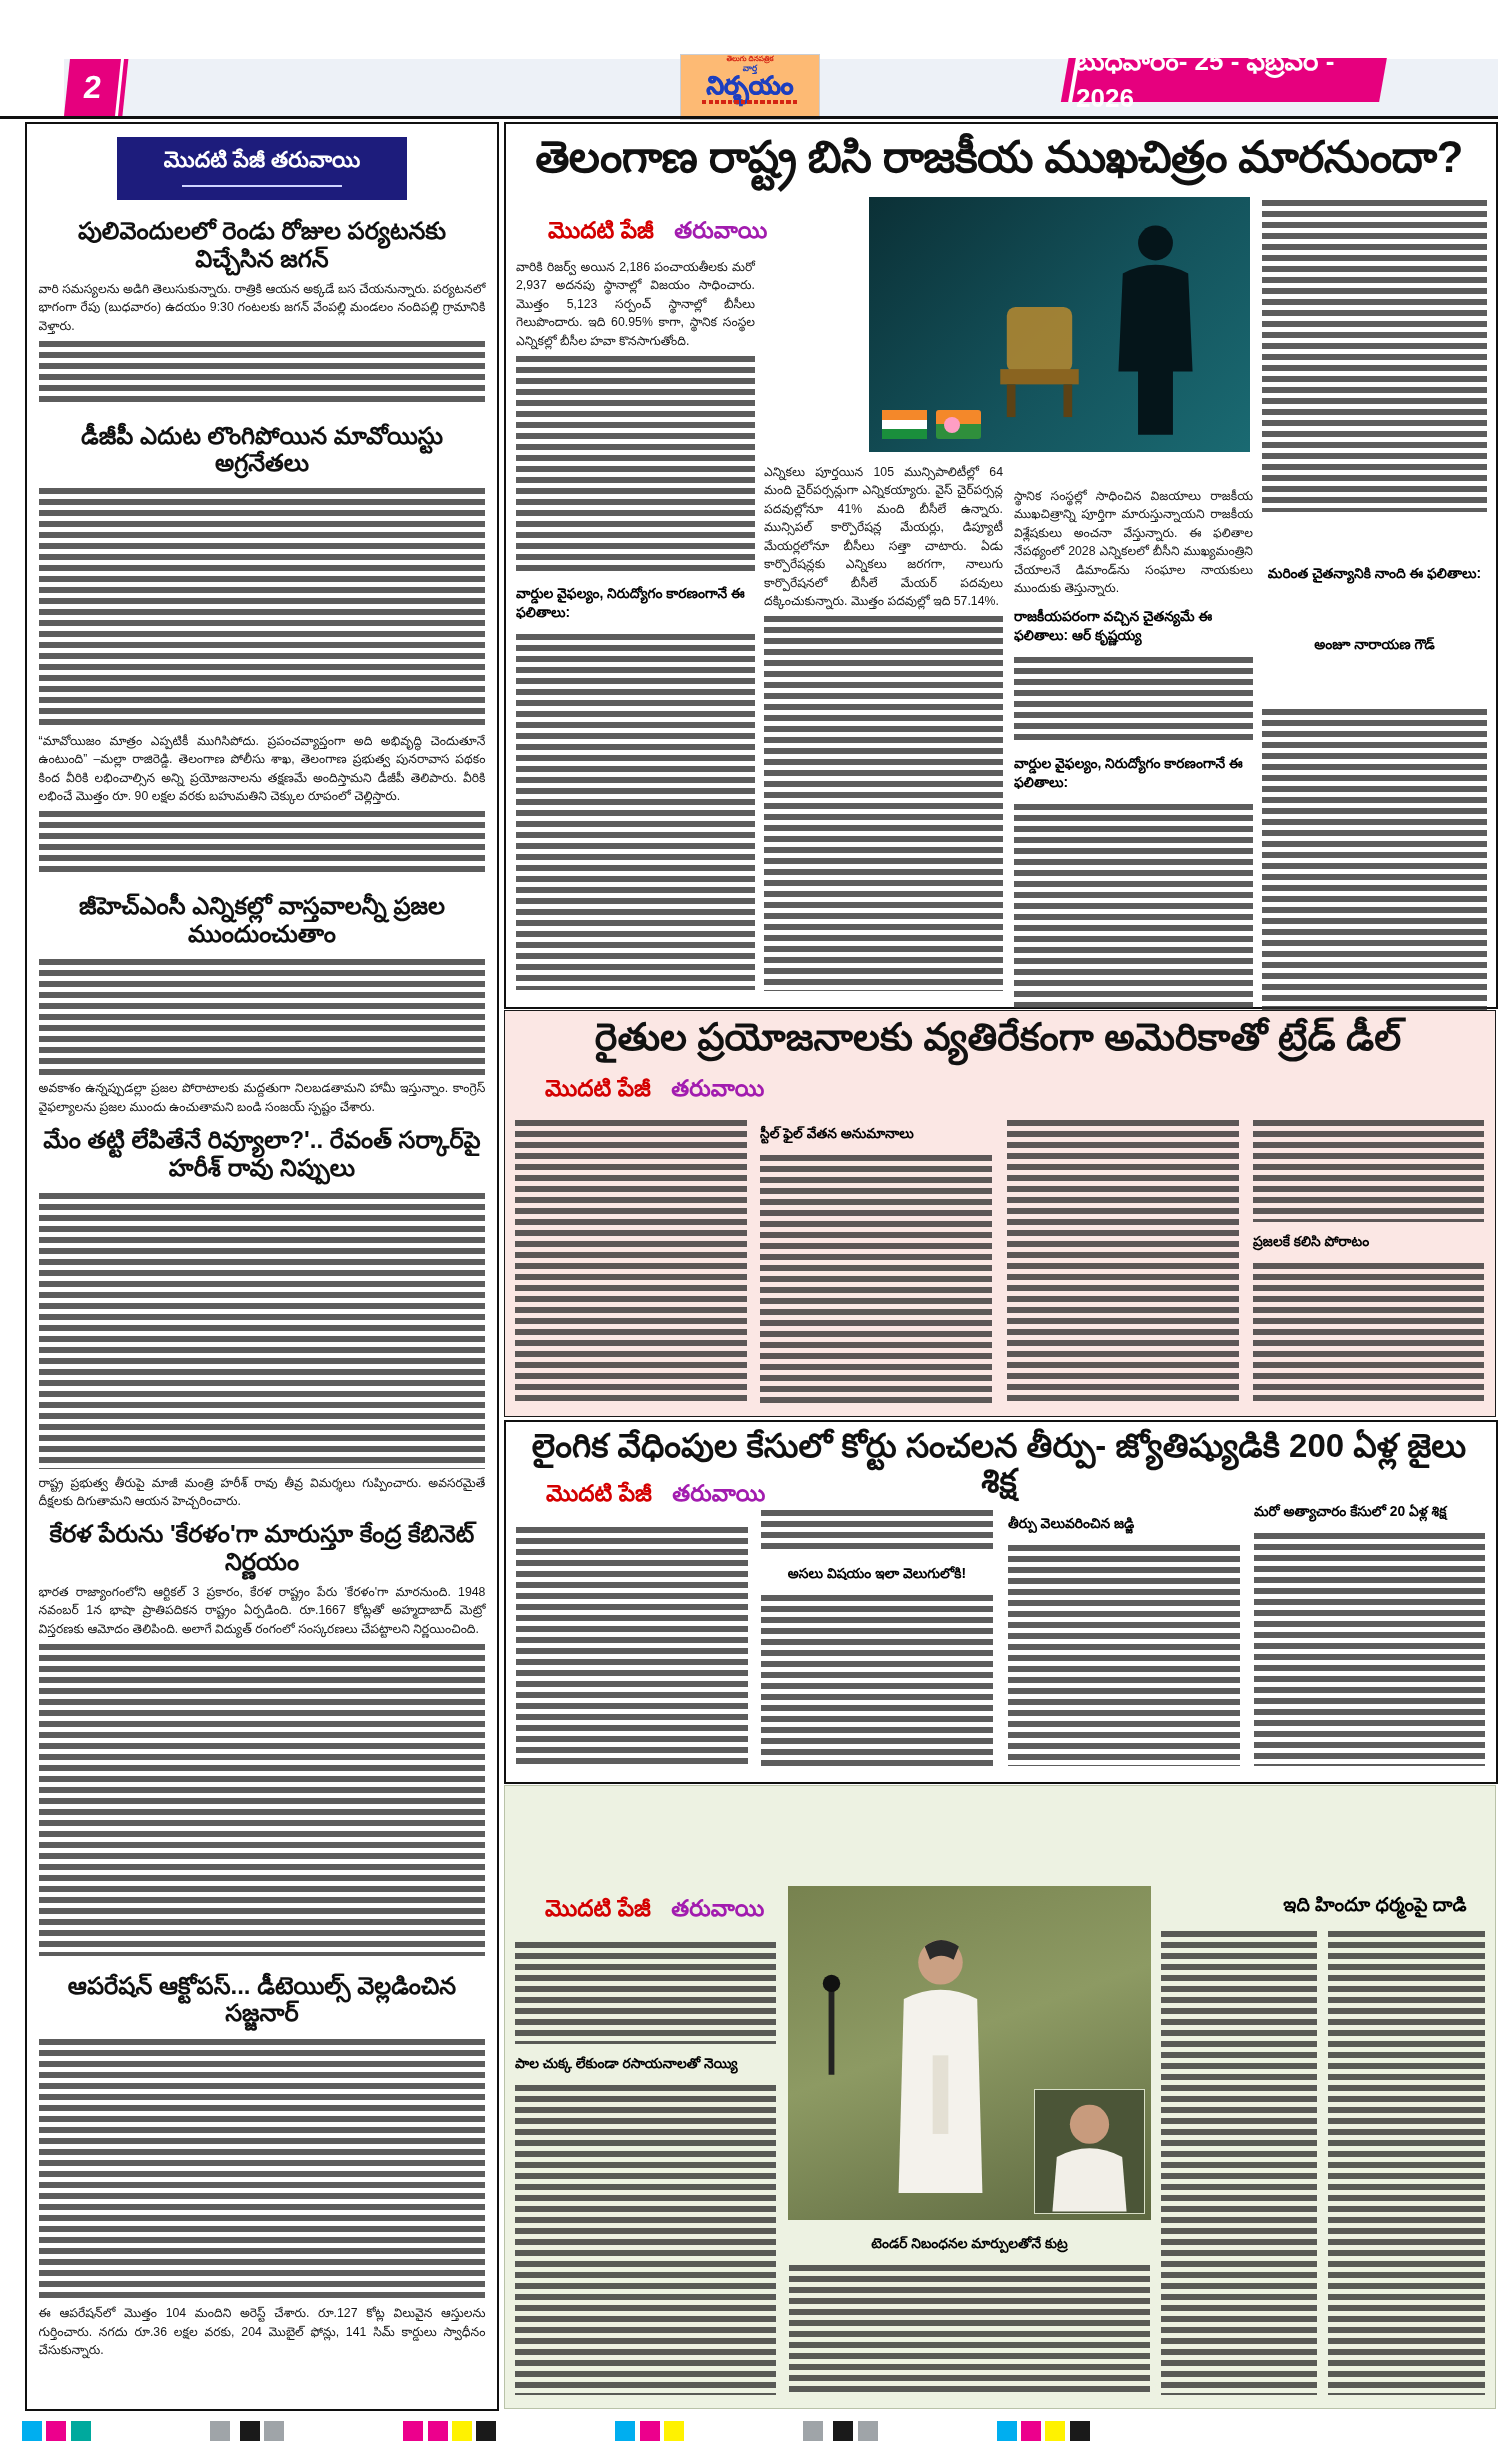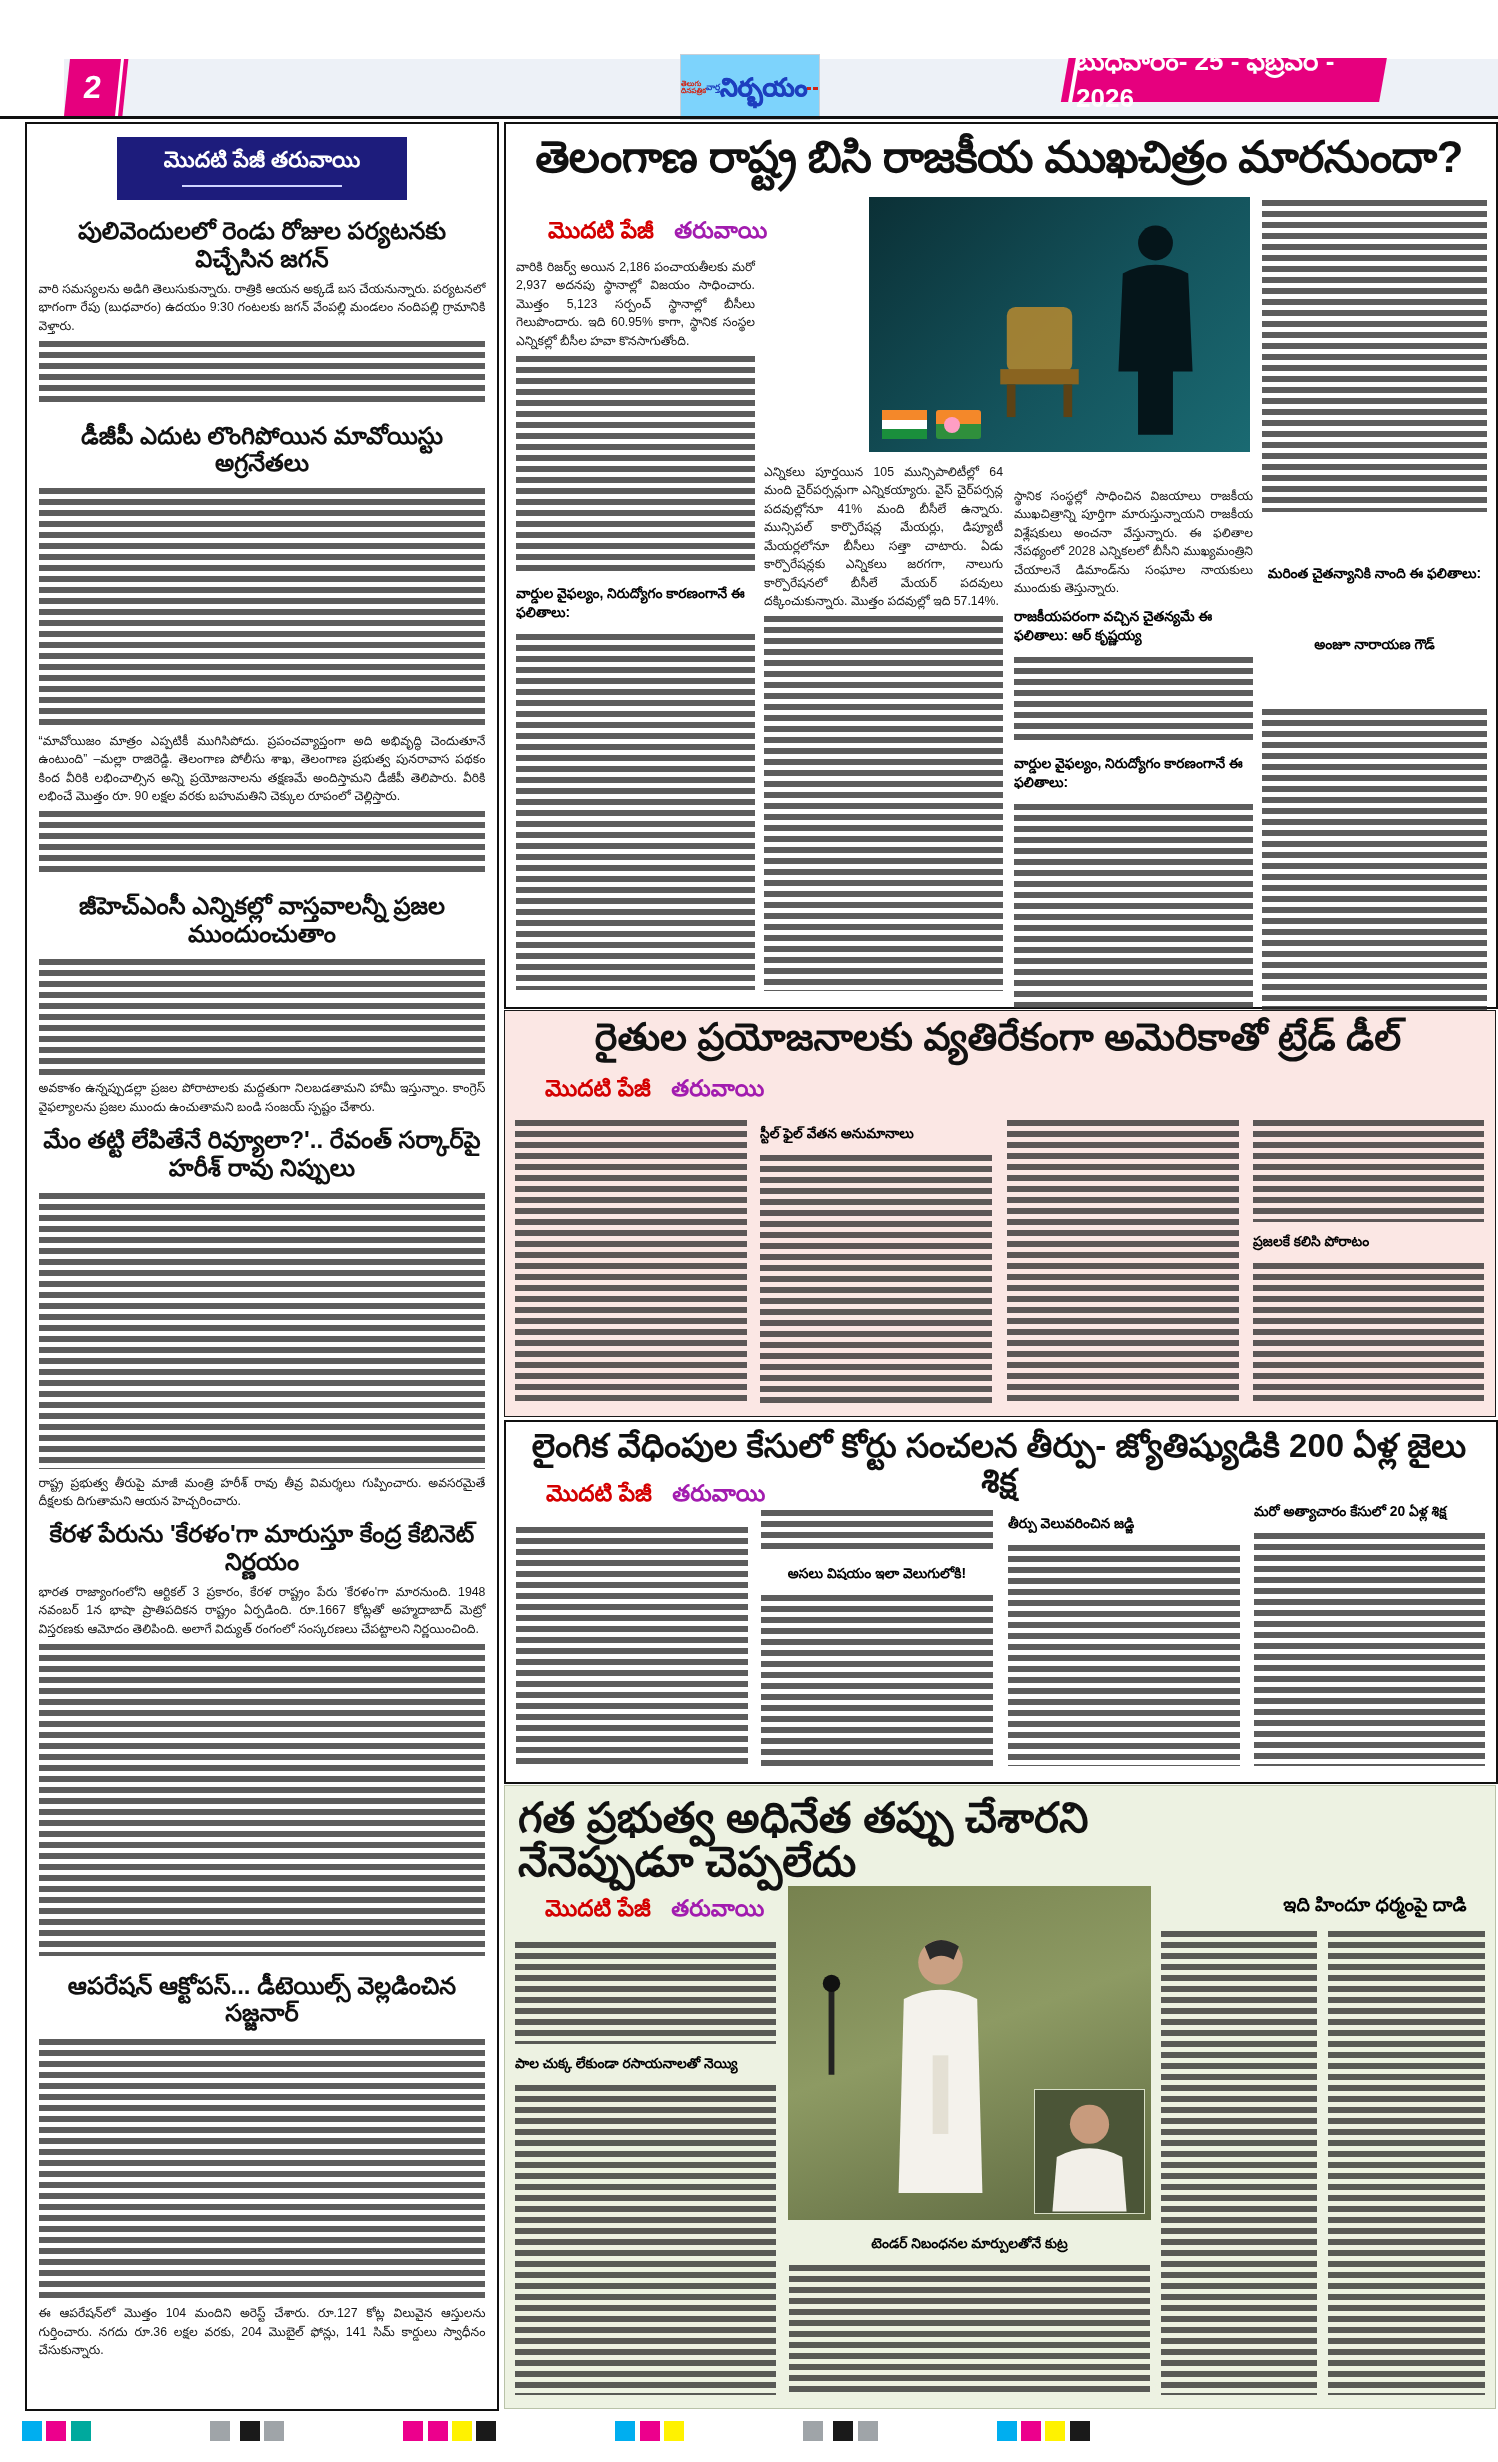--- a/index.html
+++ b/index.html
@@ -4,22 +4,22 @@
 <style>
   html,body{margin:0;padding:0;}
   body{width:1499px;height:2462px;position:relative;background:#ffffff;
        font-family:"Liberation Sans","DejaVu Sans",sans-serif;color:#111;}
   .abs{position:absolute;}
   
   .header-bar{left:64px;top:59px;width:1435px;height:57px;background:#edf1f7;}
   .page-badge{left:67px;top:59px;width:51px;height:57px;background:#e6007e;
       transform:skewX(-6deg);display:flex;align-items:center;justify-content:center;
       color:#fff;font-size:32px;font-weight:bold;border-right:3.6px solid #fff;box-shadow:4.4px 0 0 #e6007e;}
-  .masthead{left:680px;top:54px;width:138px;height:64px;background:#7dd3fc;border:0.7px solid #c9ced6;
-      display:flex;flex-direction:row;align-items:center;justify-content:flex-start;line-height:1;}
+  .masthead{left:680px;top:54px;width:138px;height:64px;background:#fdba74;border:0.7px solid #c9ced6;
+      display:flex;flex-direction:column;align-items:center;justify-content:flex-start;line-height:1;}
   .masthead .top-line{color:#d42413;font-size:7.3px;font-weight:bold;}
   .masthead .word{color:#1d3fbf;font-size:8.7px;font-weight:bold;margin-top:1.5px;}
   .masthead .name{color:#1d3fbf;font-size:25px;font-weight:bold;-webkit-text-stroke:0.7px #1d3fbf;}
   .masthead .red-fill{width:70%;height:3.6px;margin-top:2.9px;
       background:repeating-linear-gradient(90deg,#d42413 0 4.4px,transparent 4.4px 6.5px);}
   .date-box{left:1072px;top:58px;width:307px;height:44px;background:#e6007e;transform:skewX(-10deg);
       display:flex;align-items:center;justify-content:center;border-left:4.4px solid #fff;box-shadow:-7.3px 0 0 #e6007e;}
   .date-box span{color:#fff;font-size:26px;font-weight:bold;transform:skewX(10deg);}
   .top-rule{left:0;top:116px;width:1499px;height:2.9px;background:#101010;}
   
@@ -214,21 +214,20 @@
     <div class="subhead">తీర్పు వెలువరించిన జడ్జి</div>
     <div class="fill" style="flex:1;"></div>
   </div>
   <div class="abs col" style="left:748px;top:76px;width:231px;height:268px;">
     <div class="subhead">మరో అత్యాచారం కేసులో 20 ఏళ్ల శిక్ష</div>
     <div class="fill" style="flex:1;"></div>
   </div>
 </div>
 
 <div class="abs assembly-box">
-  <div class="abs" style="left:13px;top:10px;width:725px;font-size:42px;font-weight:bold;line-height:1.05;">గత ప్రభుత్వ అధినేత తప్పు చేశారని నేనెప్పుడూ చెప్పలేదు</div>
   <div class="abs byline" style="left:40px;top:109px;">
     <span class="red">మొదటి పేజీ</span>
     <span class="blk">తరువాయి</span>
   </div>
   <div class="abs subhead" style="left:761px;top:102px;width:218px;font-size:19px;text-align:center;">ఇది హిందూ ధర్మంపై దాడి</div>
 
   <div class="abs photo-assembly">
     <svg class="speaker" viewBox="0 0 100 220">
       <circle cx="50" cy="24" r="17" fill="#caa083"></circle>
       <path d="M38 12 Q50 2 64 12 L60 22 Q50 16 42 22 Z" fill="#2a2a2a"></path>

